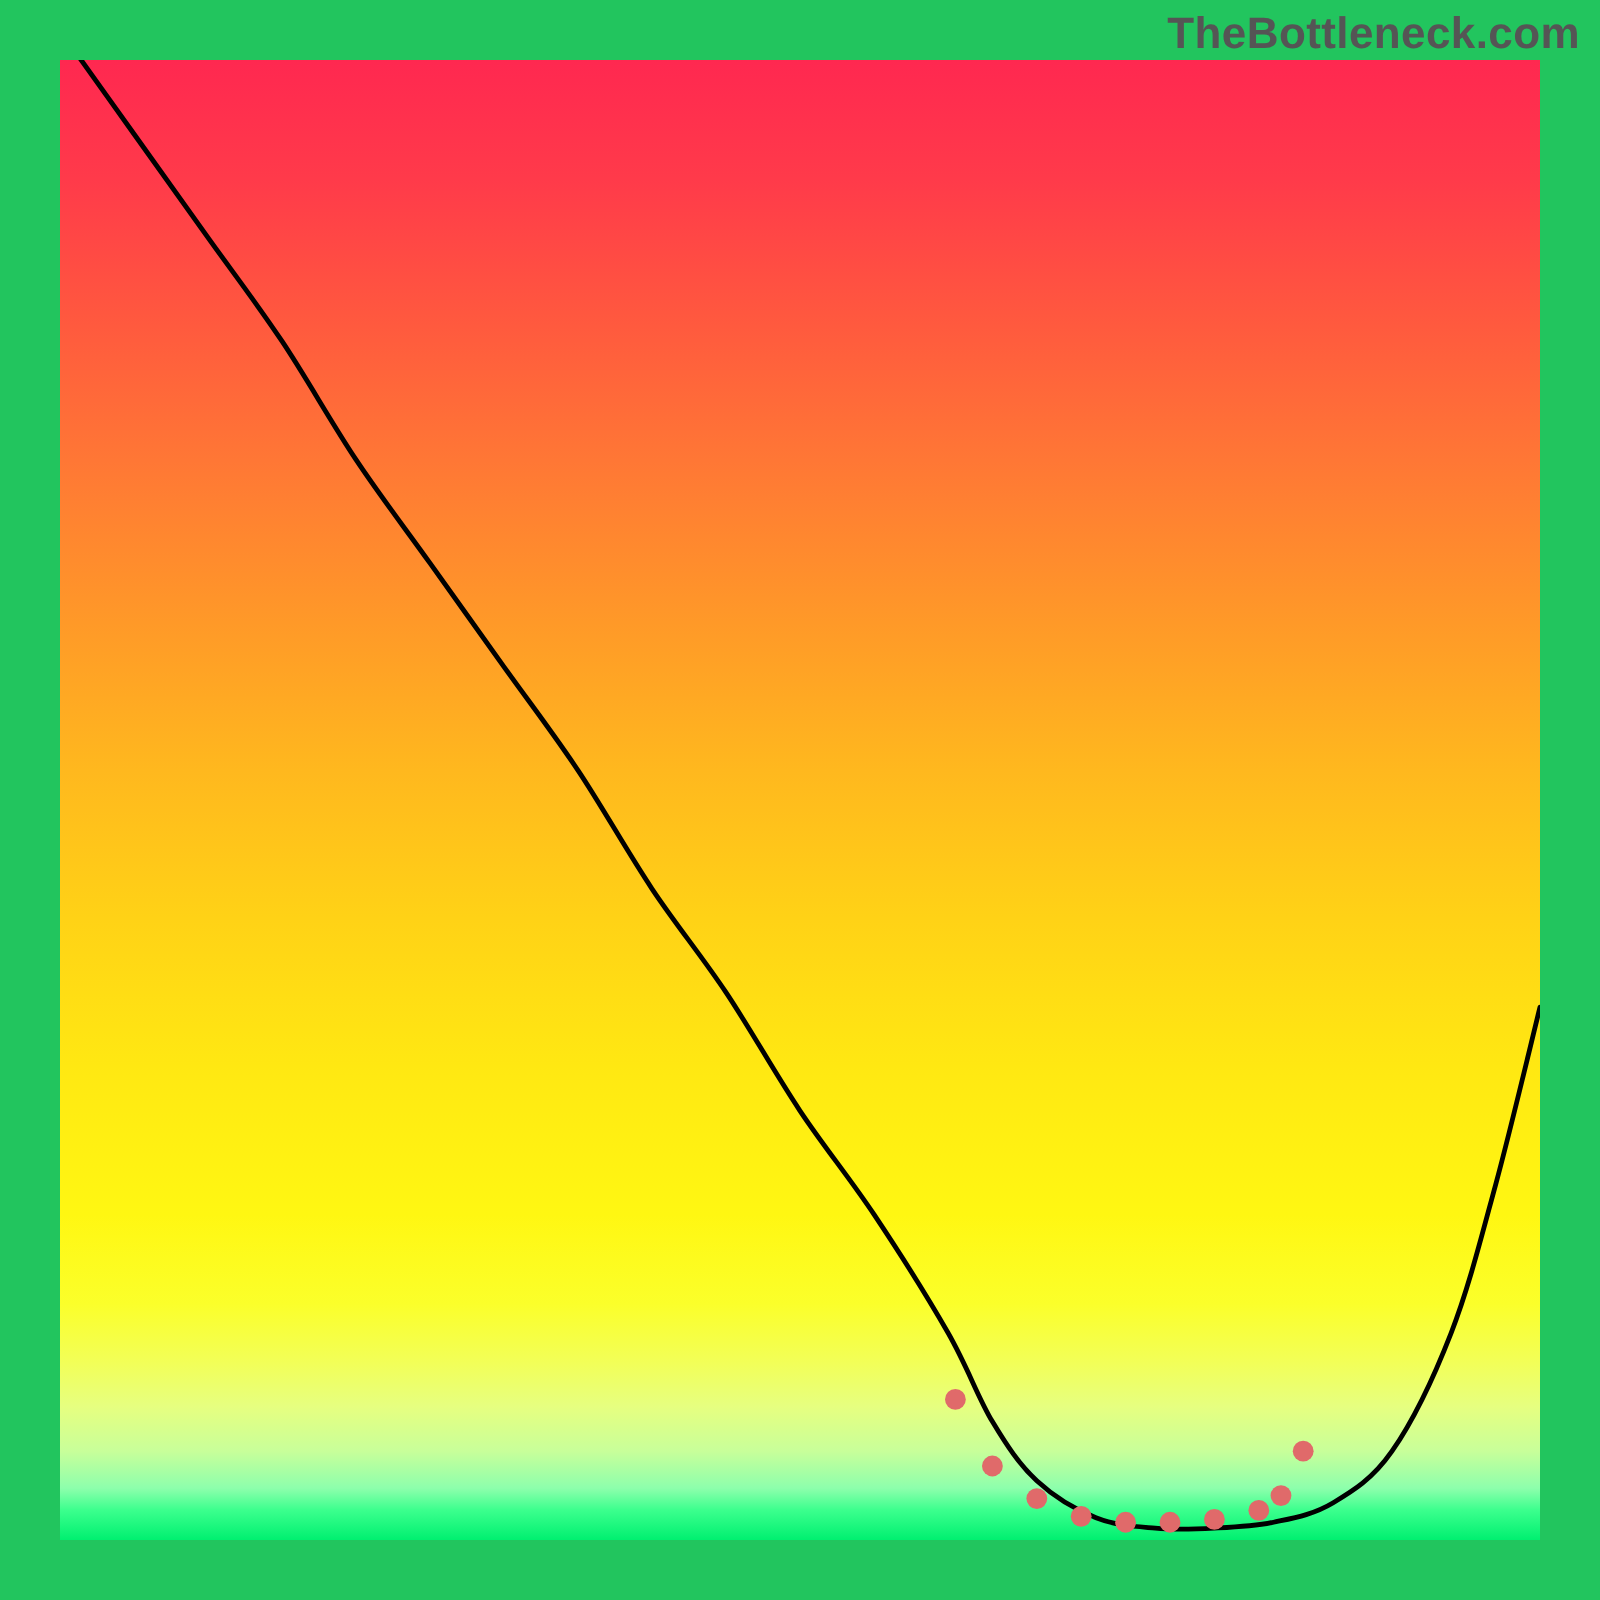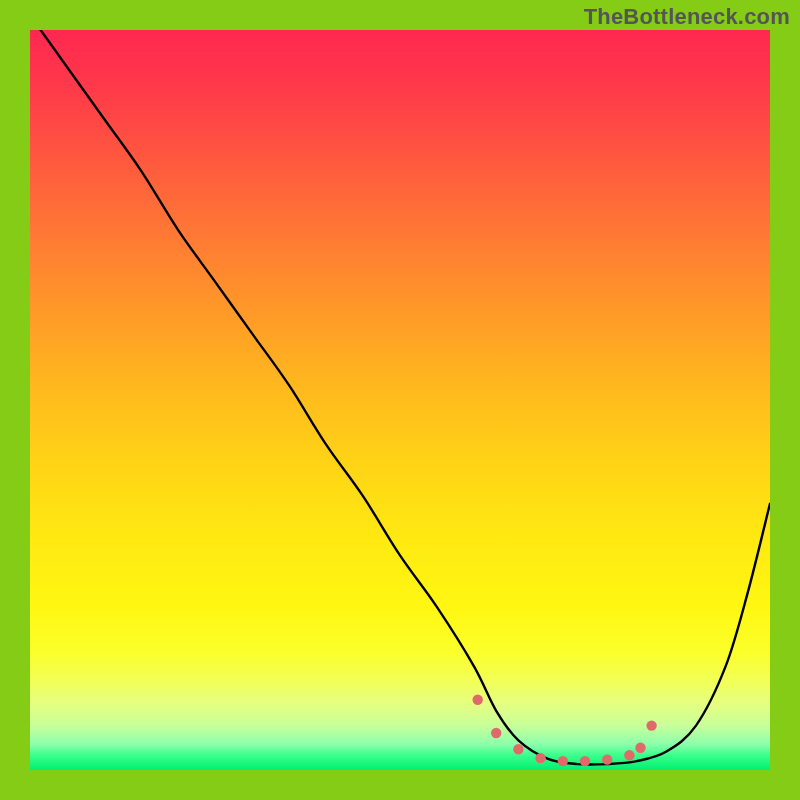--- a/index.html
+++ b/index.html
@@ -1,21 +1,21 @@
 <!DOCTYPE html>
 <html><head>
 <meta charset="utf-8">
 <style>
   * { margin: 0; padding: 0; box-sizing: border-box; }
   html, body { width: 800px; height: 800px; overflow: hidden; background: #000; }
   .frame {
     position: absolute;
     left: 0; top: 0;
     width: 800px; height: 800px;
-    background: #84cc16;
+    background: #22c55e;
   }
   .plot {
     position: absolute;
     left: 30px; top: 30px;
     width: 740px; height: 740px;
     overflow: hidden;
   }
   .gradient {
     position: absolute;
     inset: 0;

